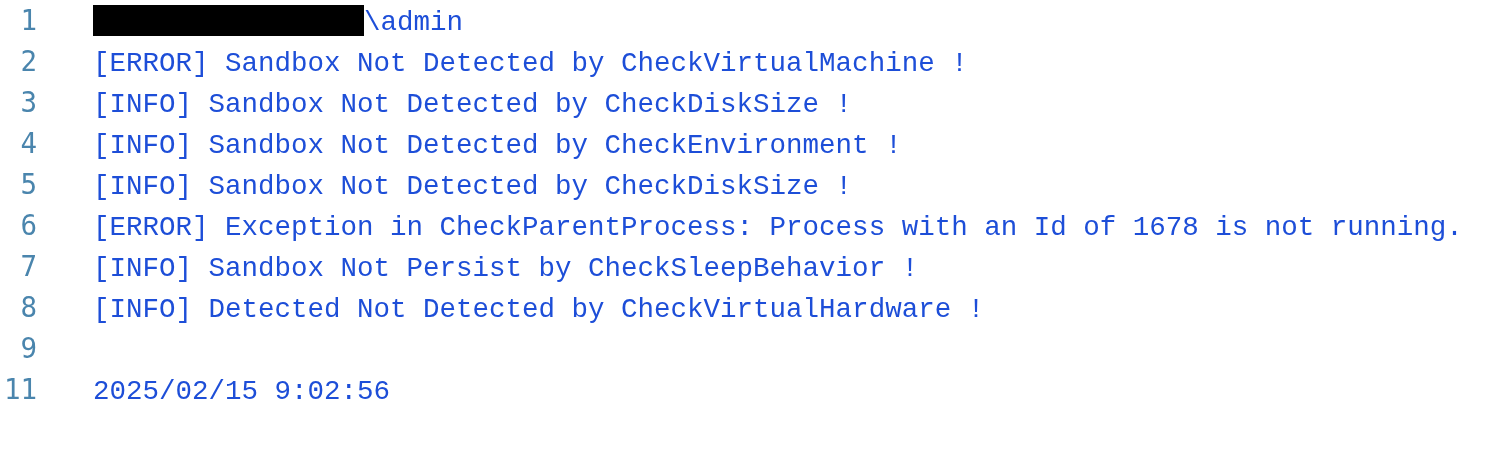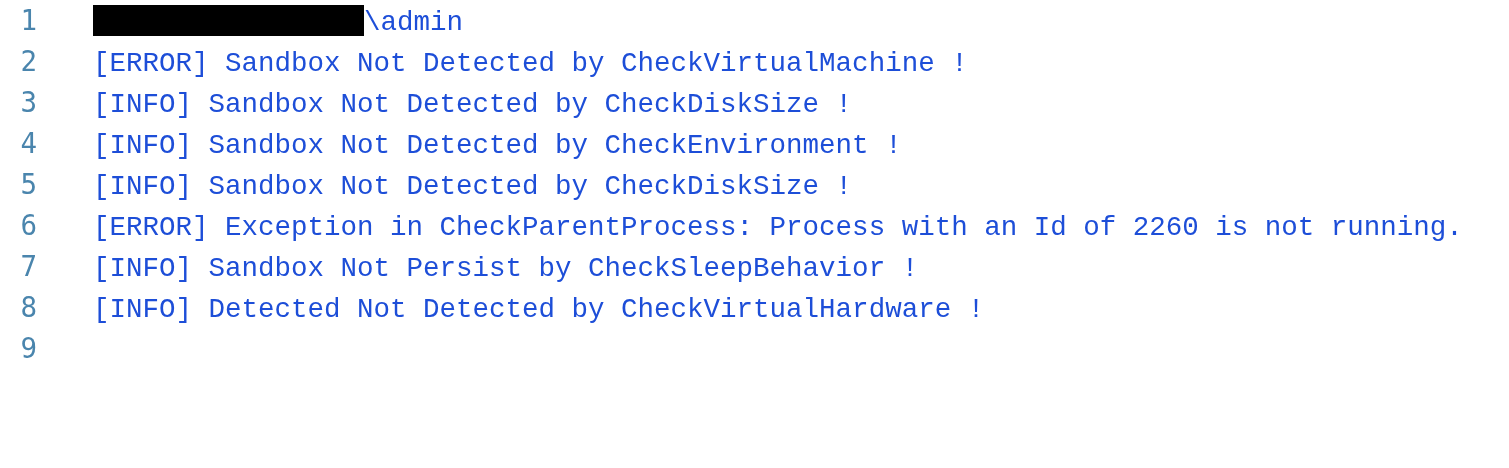--- a/index.html
+++ b/index.html
@@ -87,33 +87,37 @@
     <span class="line-content">[INFO] Sandbox Not Detected by CheckEnvironment !</span>
   </div>
 
   <div class="log-line">
     <span class="gutter">5</span>
     <span class="line-content">[INFO] Sandbox Not Detected by CheckDiskSize !</span>
   </div>
 
   <div class="log-line">
     <span class="gutter">6</span>
-    <span class="line-content">[ERROR] Exception in CheckParentProcess: Process with an Id of 2260 is not running.</span>
+    <span class="line-content">[ERROR] Exception in CheckParentProcess: Process with an Id of 1678 is not running.</span>
   </div>
 
   <div class="log-line">
     <span class="gutter">7</span>
     <span class="line-content">[INFO] Sandbox Not Persist by CheckSleepBehavior !</span>
   </div>
 
   <div class="log-line">
     <span class="gutter">8</span>
     <span class="line-content">[INFO] Detected Not Detected by CheckVirtualHardware !</span>
   </div>
 
   <div class="log-line">
     <span class="gutter">9</span>
     <span class="line-content empty"></span>
   </div>
 
 
+  <div class="log-line">
+    <span class="gutter">11</span>
+    <span class="line-content">2025/02/15 9:02:56</span>
+  </div>
 
 </div>
 
 </body></html>

